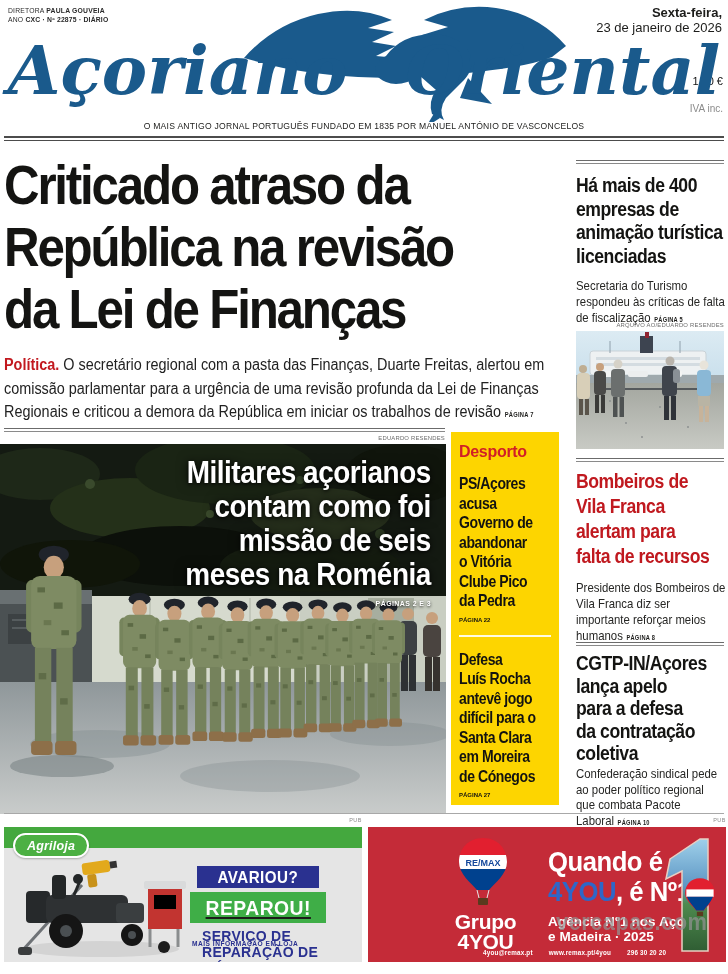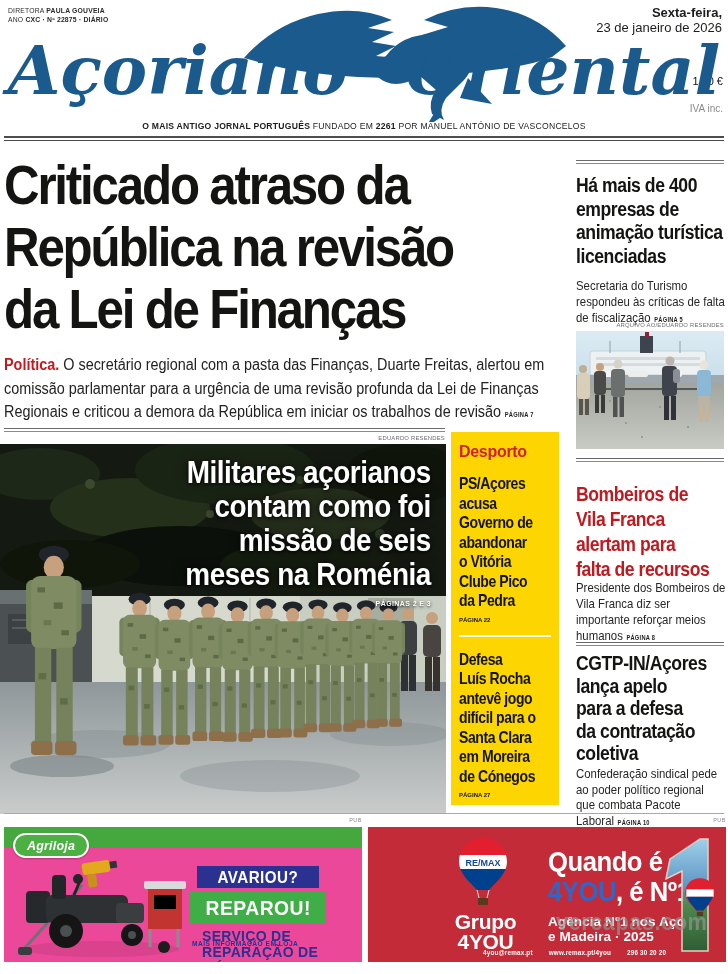--- a/index.html
+++ b/index.html
@@ -20,21 +20,21 @@
   .masthead {
     left:0; right:0; top:36px; text-align:center; z-index:2;
     font-family:"DejaVu Serif", serif; font-style:italic; font-weight:700;
     font-size:68px; line-height:1; color:#1a5a8c; word-spacing:34px; letter-spacing:0px;
   }
   .eagle { left:240px; top:0px; z-index:1; }
   .price { right:5px; top:76px; text-align:right; line-height:11px; }
   .price .p1 { font-size:11px; font-weight:400; color:#111; }
   .price .p2 { font-size:10px; color:#8b8b8b;margin-top:16px; }
   .tagline { left:0; right:0; top:121px; text-align:center; font-size:8.6px; letter-spacing:.25px; color:#1c1c1a; }
-  .tagline b { font-weight:700;text-align:right; }
+  .tagline b { font-weight:400;text-align:right; }
   .drule { height:5px; border-top:2px solid #4c4c4c; border-bottom:1px solid #4c4c4c; }
   .drule.thin { height:4px; border-top:1.5px solid #6b6b6b; border-bottom:1px solid #8a8a8a; }
   .srule { height:1px; background:#a8a8a8; }
 
   
   .hl { left:4px; top:154px; }
   .hl .ln {
     white-space:nowrap; font-weight:700; font-size:56px; line-height:62px;
     letter-spacing:-2.5px; color:#141412; transform:scaleX(.88); transform-origin:0 0;
   }
@@ -66,31 +66,31 @@
   
   .desporto { left:451px; top:432px; width:108px; height:373px; background:#fdd500; padding:11px 8px; }
   .desporto .lbl { color:#d11f26; font-weight:700; font-size:16px; letter-spacing:-.3px; }
   .desporto .ln { white-space:nowrap; font-weight:700; font-size:16.5px; line-height:19.5px;
                   letter-spacing:-.5px; color:#131310; transform:scaleX(.85); transform-origin:0 0; }
   .desporto .pg { font-size:6px; font-weight:700; color:#131310; margin-top:6px; }
   .desporto .wdiv { height:2px; background:#fffbe2; margin:12px 0 13px 0; }
 
   
   .pub { font-size:5.5px; color:#8a8a8a; letter-spacing:.5px; text-align:right; }
-  .ad-left { left:4px; top:827px; width:358px; height:135px; background:#ec4899; overflow:hidden; }
+  .ad-left { left:4px; top:827px; width:358px; height:135px; background:#e5e5e5; overflow:hidden; }
   .ad-left .bar { position:absolute; left:0; top:0; width:100%; height:21px; background:#44a83e; }
   .agri-badge { position:absolute; left:9px; top:6px; width:76px; height:25px; background:#4cb043;
                 border:2px solid #fff; border-radius:13px; box-shadow:0 1px 2px rgba(0,0,0,.25);
                 display:flex; align-items:center; justify-content:center; }
   .agri-badge span { color:#fff; font-weight:700; font-style:italic; font-size:12.5px; letter-spacing:.2px; }
   .avbox { position:absolute; left:193px; top:39px; width:122px; height:22px; background:#2a3190;
            display:flex; align-items:center; justify-content:center; }
   .avbox span { color:#fff; font-weight:700; font-size:16.5px; letter-spacing:.5px; transform:scaleX(.92); }
   .repbox { position:absolute; left:186px; top:65px; width:136px; height:31px; background:#3fae47;
-            display:flex; align-items:center; justify-content:center; }
+            display:flex; align-items:center; justify-content:center;text-decoration:underline; }
   .repbox span { color:#fff; font-weight:700; font-size:21px; letter-spacing:.5px; transform:scaleX(.92); }
   .adl-s1 { position:absolute; left:198px; top:101px; font-size:14px; font-weight:700; color:#2a3190; letter-spacing:.3px; }
   .adl-s2 { position:absolute; left:188px; top:113px; font-size:6.6px; font-weight:700; color:#2a3190; letter-spacing:.5px; }
 
   .ad-right { left:368px; top:827px; width:358px; height:135px; background:#c42b38; overflow:hidden; }
   .grupo { position:absolute; left:55px; top:85px; width:125px; text-align:center; color:#fff;
            font-weight:700; font-size:21px; line-height:20px; letter-spacing:-.3px; }
   .slogan1 { position:absolute; left:180px; top:20px; color:#fff; font-weight:700; font-size:27px;
              letter-spacing:-.5px; transform:scaleX(.95); transform-origin:0 0; white-space:nowrap; }
   .slogan2 { position:absolute; left:180px; top:50px; font-weight:700; font-size:27px; letter-spacing:-.5px;
@@ -129,21 +129,21 @@
   </svg>
 
   <div class="abs masthead">Açoriano Oriental</div>
 
   <div class="abs price">
     <div class="p1">1,00 €</div>
     <div class="p2">IVA inc.</div>
   </div>
 
   <div class="abs tagline">
-    <b>O MAIS ANTIGO JORNAL PORTUGUÊS</b><span> FUNDADO EM </span><b>2261</b><span> POR MANUEL ANTÓNIO DE VASCONCELOS</span>
+    <b>O MAIS ANTIGO JORNAL PORTUGUÊS</b><span> FUNDADO EM </span><b>1835</b><span> POR MANUEL ANTÓNIO DE VASCONCELOS</span>
   </div>
 
   <div class="abs drule" style="left:4px; right:4px; top:136px;"></div>
 
   <div class="abs hl">
     <div class="ln">Criticado atraso da</div>
     <div class="ln">República na revisão</div>
     <div class="ln">da Lei de Finanças</div>
   </div>
 
@@ -229,21 +229,21 @@
           <rect x="121" y="39" width="14" height="26" rx="4" fill="#8ab8d6"></rect>
           <rect x="122" y="65" width="12" height="10" fill="#b9b4a4"></rect>
           <rect x="123" y="75" width="4" height="16" fill="#c7b39a"></rect>
           <rect x="129" y="75" width="4" height="16" fill="#c7b39a"></rect>
         </g>
     </g>
   </svg>
 
   <div class="abs drule thin" style="left:576px; top:458px; width:148px;"></div>
 
-  <div class="abs rh red" style="left:576px; top:482px;">
+  <div class="abs rh red" style="left:576px; top:469px;">
     <div class="ln">Bombeiros de</div>
     <div class="ln">Vila Franca</div>
     <div class="ln">alertam para</div>
     <div class="ln">falta de recursos</div>
   </div>
   <div class="abs rsum" style="left:576px; top:580px;">
     <span>Presidente dos Bombeiros de Vila Franca diz ser importante reforçar meios humanos</span><span class="pgref">PÁGINA 8</span>
   </div>
 
   <div class="abs drule thin" style="left:576px; top:642px; width:148px;"></div>

